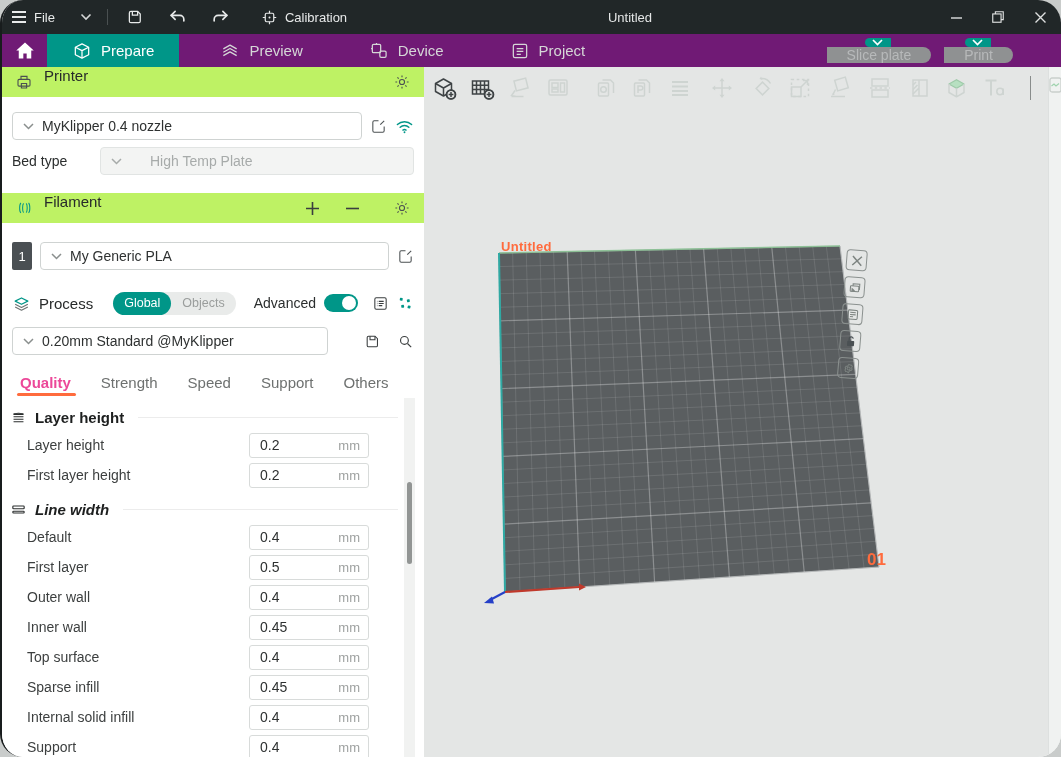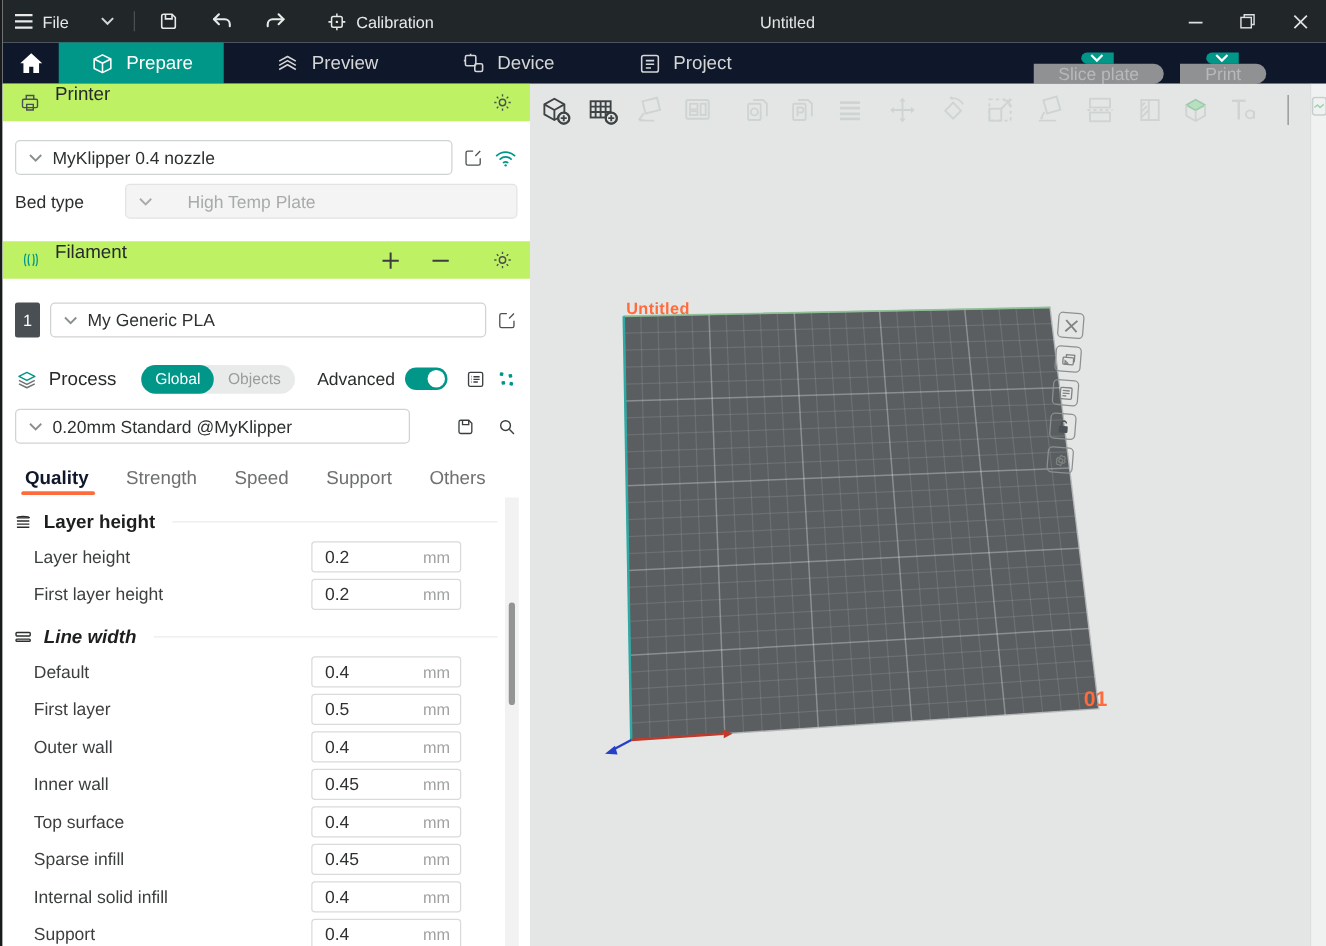--- a/index.html
+++ b/index.html
@@ -1,20 +1,20 @@
 <!DOCTYPE html>
 <html><head>
 <meta charset="utf-8">
 <style>
   * { box-sizing: border-box; margin: 0; padding: 0; }
   html,body { background:#c9cccb; }
   .window{
     position:relative; width:1061px; height:757px; overflow:hidden;
     font-family:"Liberation Sans", sans-serif;
-    background:#ffffff; border-left:2px solid #181c1d;
+    background:#ffffff; border-left:2px solid #181c1d;border-radius:23px;
   }
   svg{ display:block; }
 
   
   .titlebar{
     position:absolute; left:0; top:0; right:0; height:34px;
     background:#212728; color:#e8eaea; display:flex; align-items:center;
     font-size:13px;
   }
   .tb-group{ display:flex; align-items:center; height:100%; }
@@ -23,21 +23,21 @@
   .tb-title{
     position:absolute; left:628px; top:0; height:34px; display:flex; align-items:center;
     transform:translateX(-50%); color:#e4e6e6; font-size:13px;
   }
   .win-controls{ position:absolute; right:10px; top:0; height:34px; display:flex; align-items:center; gap:20px; }
   .win-btn{ width:22px; height:22px; display:flex; align-items:center; justify-content:center; color:#dfe1e1; }
 
   
   .tabbar{
     position:absolute; left:0; top:34px; right:0; height:33px;
-    background:#0f172a; display:flex; align-items:flex-end;
+    background:#701a75; display:flex; align-items:center;
   }
   .home-btn{ width:45px; height:100%; display:flex; align-items:center; justify-content:center; color:#fff; }
   .tab{
     display:flex; align-items:center; gap:9px; height:100%; padding:0 25px;
     color:#d5d7d7; font-size:15px;
   }
   .tab + .tab{ margin-left:16px; }
   .tab.active{ background:#009688; color:#ffffff; margin-left:0; }
   .tab .ticon{ display:flex; }
   .actions{ margin-left:auto; display:flex; align-items:center; gap:13px; margin-right:48px; }
@@ -79,21 +79,21 @@
   .scope-pill{ display:flex; align-items:center; background:#e9ebea; border-radius:12px; height:23px; margin-left:12px; }
   .scope-seg{ padding:0 11px; font-size:12.5px; color:#9a9d9c; height:23px; display:flex; align-items:center; }
   .scope-seg.active{ background:#009688; color:#fff; border-radius:12px; }
   .adv-label{ margin-left:auto; font-size:14px; color:#2b2e2e; }
   .toggle{
     width:34px; height:18px; border-radius:9px; background:#009688; position:relative;
   }
   .toggle .knob{ position:absolute; right:2px; top:2px; width:14px; height:14px; border-radius:50%; background:#fff; }
   .ptabs{ display:flex; gap:30px; padding:0 0 0 18px; height:31px; align-items:center; margin-top:12px; }
   .ptab{ font-size:15px; color:#6e7170; position:relative; height:100%; display:flex; align-items:center; }
-  .ptab.active{ color:#0f172a; font-weight:bold; }
+  .ptab.active{ color:#ec4899; font-weight:bold; }
   .ptab.active::after{
     content:""; position:absolute; left:-3px; right:-5px; bottom:2px; height:3px;
     background:#ff6b3d; border-radius:2px;
   }
   .params{ position:relative; padding-top:4px; }
   .psec{ display:flex; align-items:center; gap:8px; height:26px; margin:2px 0 0 8px; padding-right:26px; }
   .psec.gap{ margin-top:6px;font-style:italic; }
   .psec .psec-title{ font-size:15px; font-weight:bold; color:#1d1f1f; }
   .psec .rule{ flex:1; height:1px; background:#ececec; margin-left:6px; }
   .prow{ display:flex; align-items:center; height:30px; padding-left:25px; }

